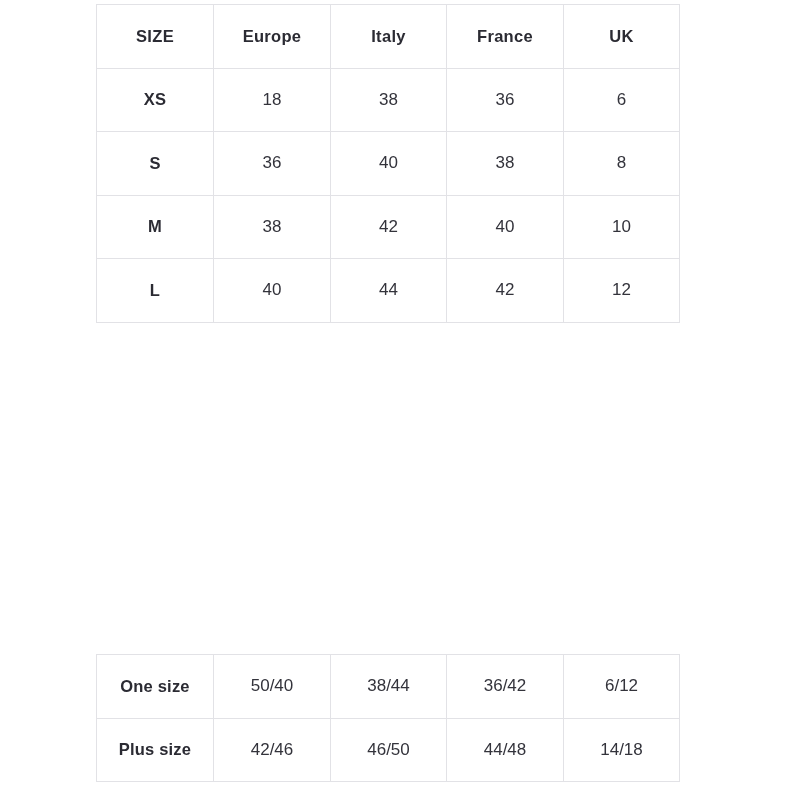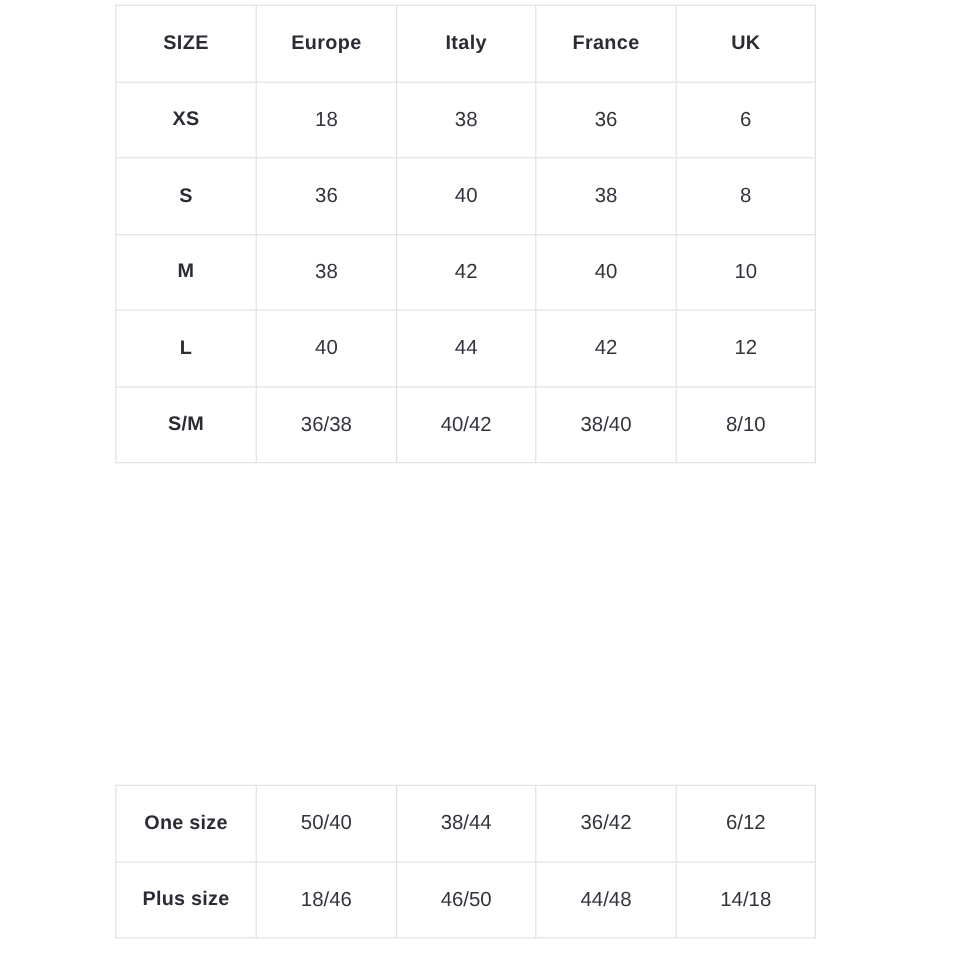--- a/index.html
+++ b/index.html
@@ -109,27 +109,20 @@
           <td class="val">40</td>
           <td class="val">10</td>
         </tr>
         <tr>
           <td class="row-head">L</td>
           <td class="val">40</td>
           <td class="val">44</td>
           <td class="val">42</td>
           <td class="val">12</td>
         </tr>
-        <tr>
-          <td class="row-head">S/M</td>
-          <td class="val">36/38</td>
-          <td class="val">40/42</td>
-          <td class="val">38/40</td>
-          <td class="val">8/10</td>
-        </tr>
       </tbody>
     </table>
   </div>
 
   <div class="table-wrap" id="extra-table-wrap">
     <table class="size-table">
       <colgroup>
         <col class="c0">
           <col class="c1">
           <col class="c2">
@@ -139,21 +132,21 @@
       <tbody>
         <tr>
           <td class="row-head">One size</td>
           <td class="val">50/40</td>
           <td class="val">38/44</td>
           <td class="val">36/42</td>
           <td class="val">6/12</td>
         </tr>
         <tr>
           <td class="row-head">Plus size</td>
-          <td class="val">18/46</td>
+          <td class="val">42/46</td>
           <td class="val">46/50</td>
           <td class="val">44/48</td>
           <td class="val">14/18</td>
         </tr>
       </tbody>
     </table>
   </div>
 
 </div>
 

